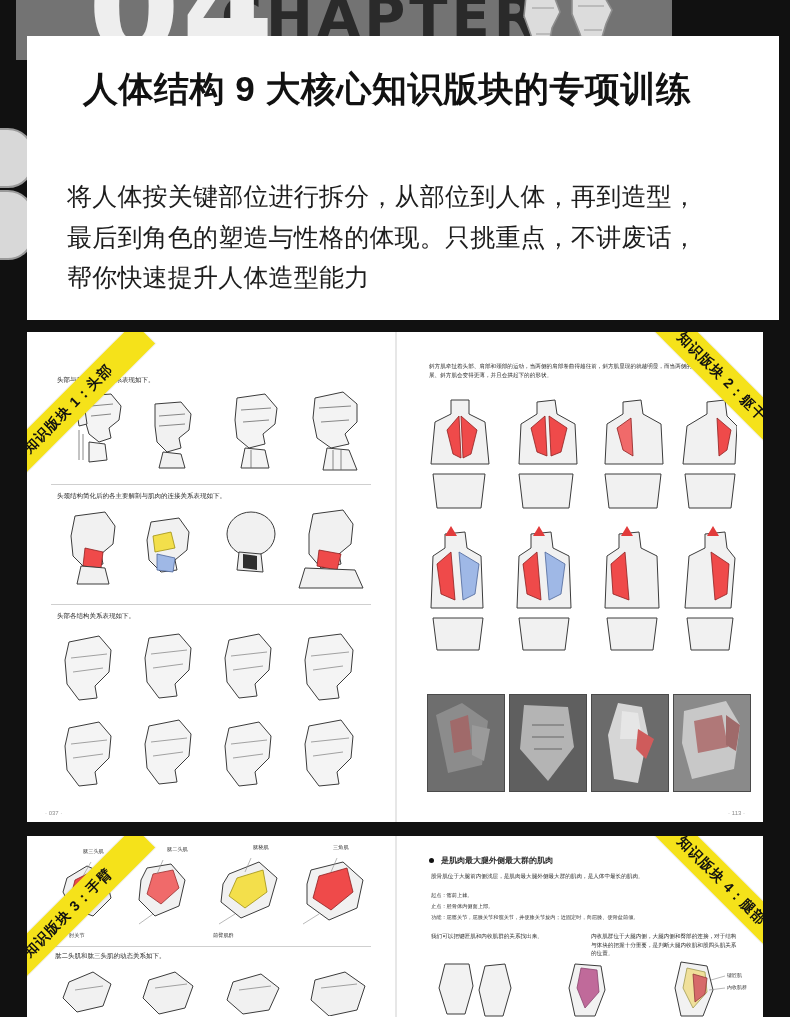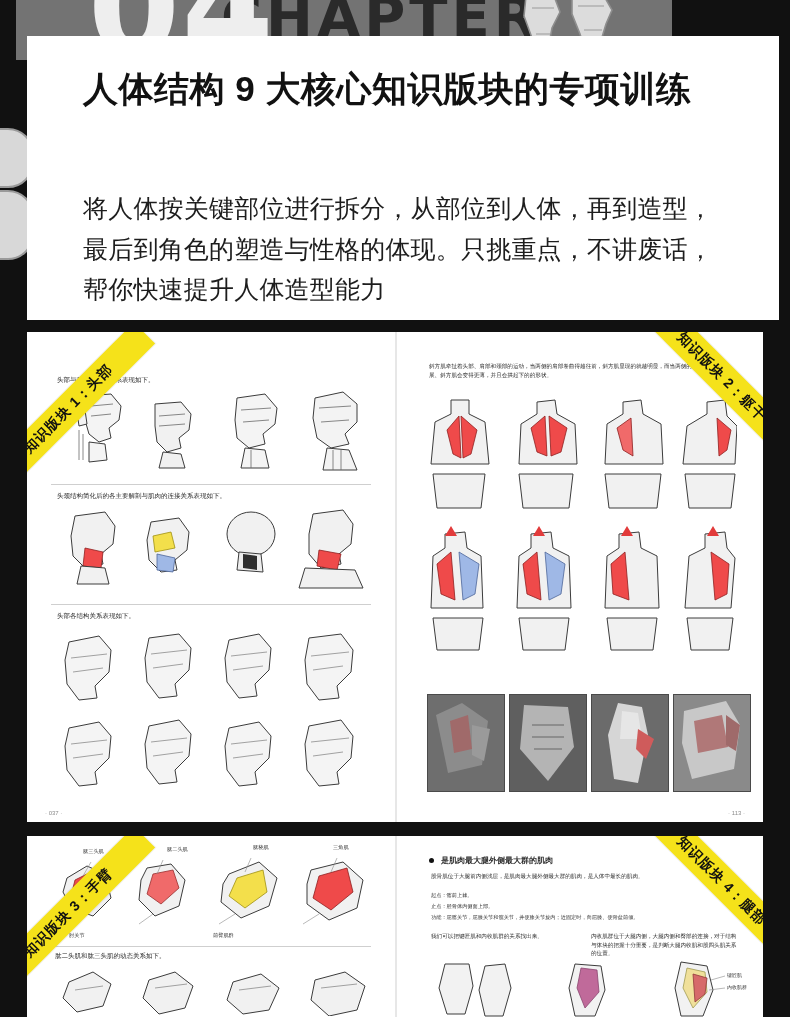--- a/index.html
+++ b/index.html
@@ -86,28 +86,27 @@
     top: 28px;
     width: 620px;
     font-size: 35px;
     font-weight: bold;
     line-height: 1.42;
     color: #111111;
     letter-spacing: 0.5px;
   }
   .subcopy {
     position: absolute;
-    left: 56px;
+    left: 40px;
     top: 140px;
     width: 630px;
     font-size: 25px;
     line-height: 1.62;
     color: #1d1d1d;
     letter-spacing: 0.2px;
-    margin-top: 12px;
   }
 
   
   .spread {
     position: absolute;
     background: #ffffff;
     overflow: hidden;
   }
   .spread.s1 { left: 27px; top: 332px; width: 736px; height: 490px; }
   .spread.s2 { left: 27px; top: 836px; width: 736px; height: 181px; }

